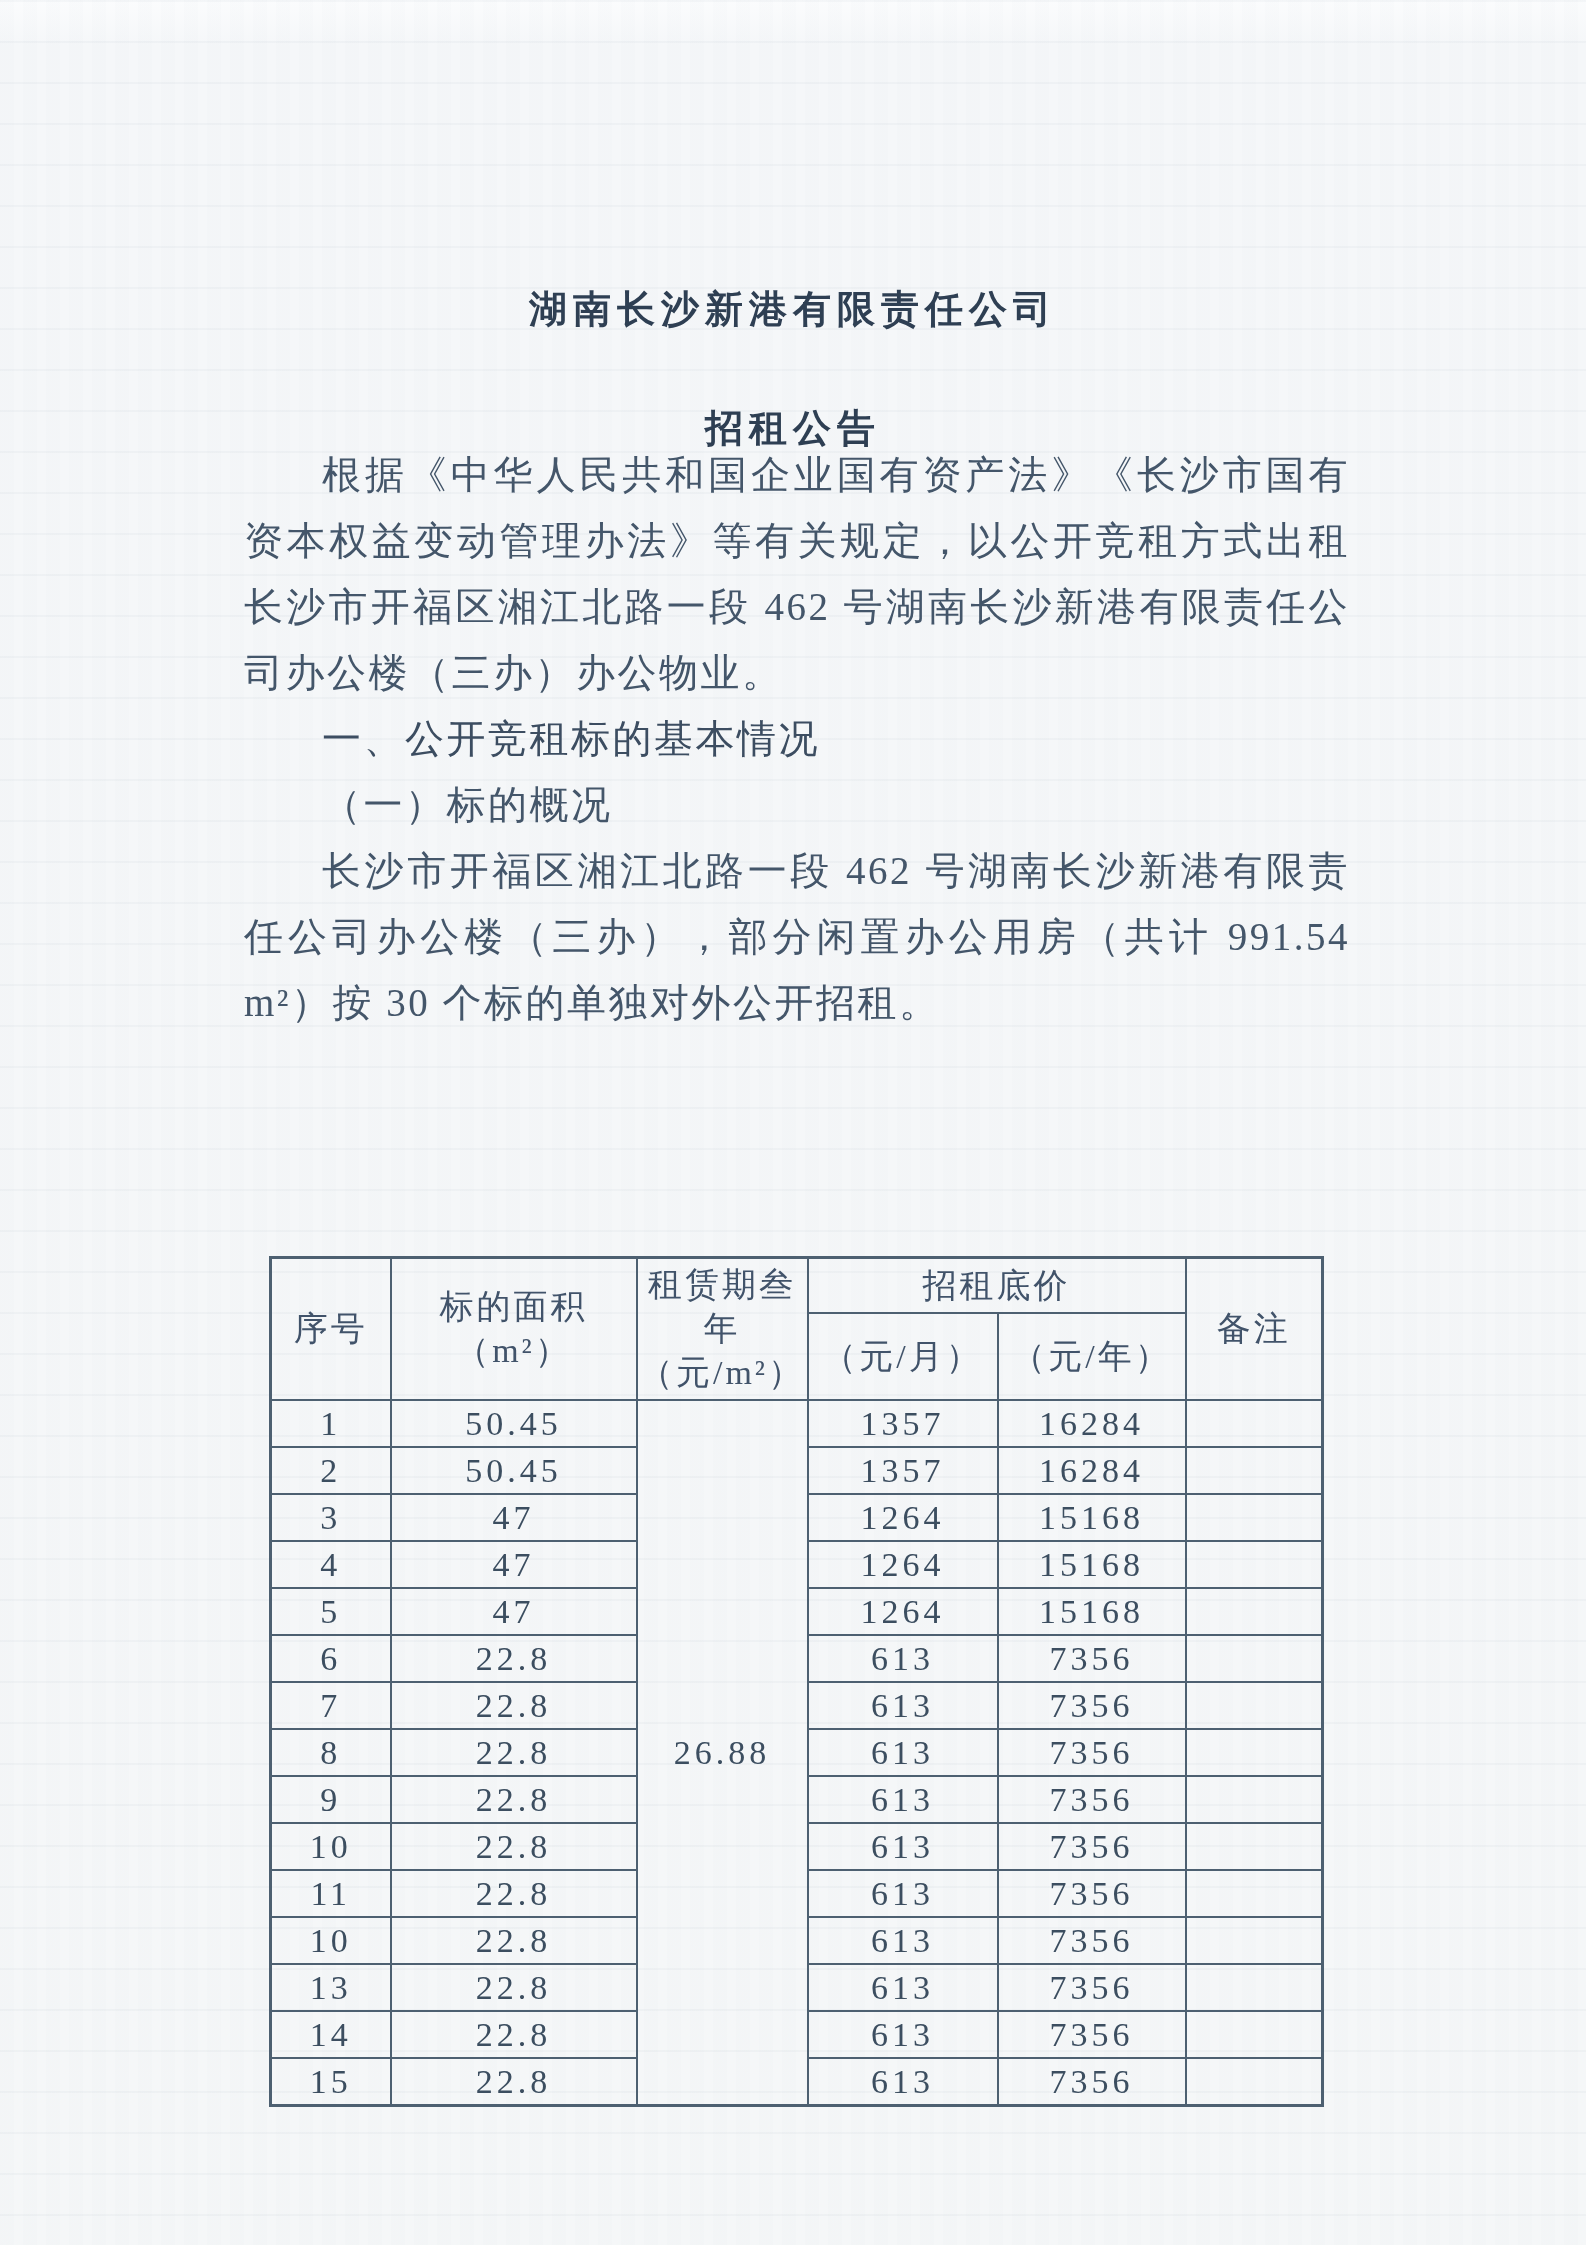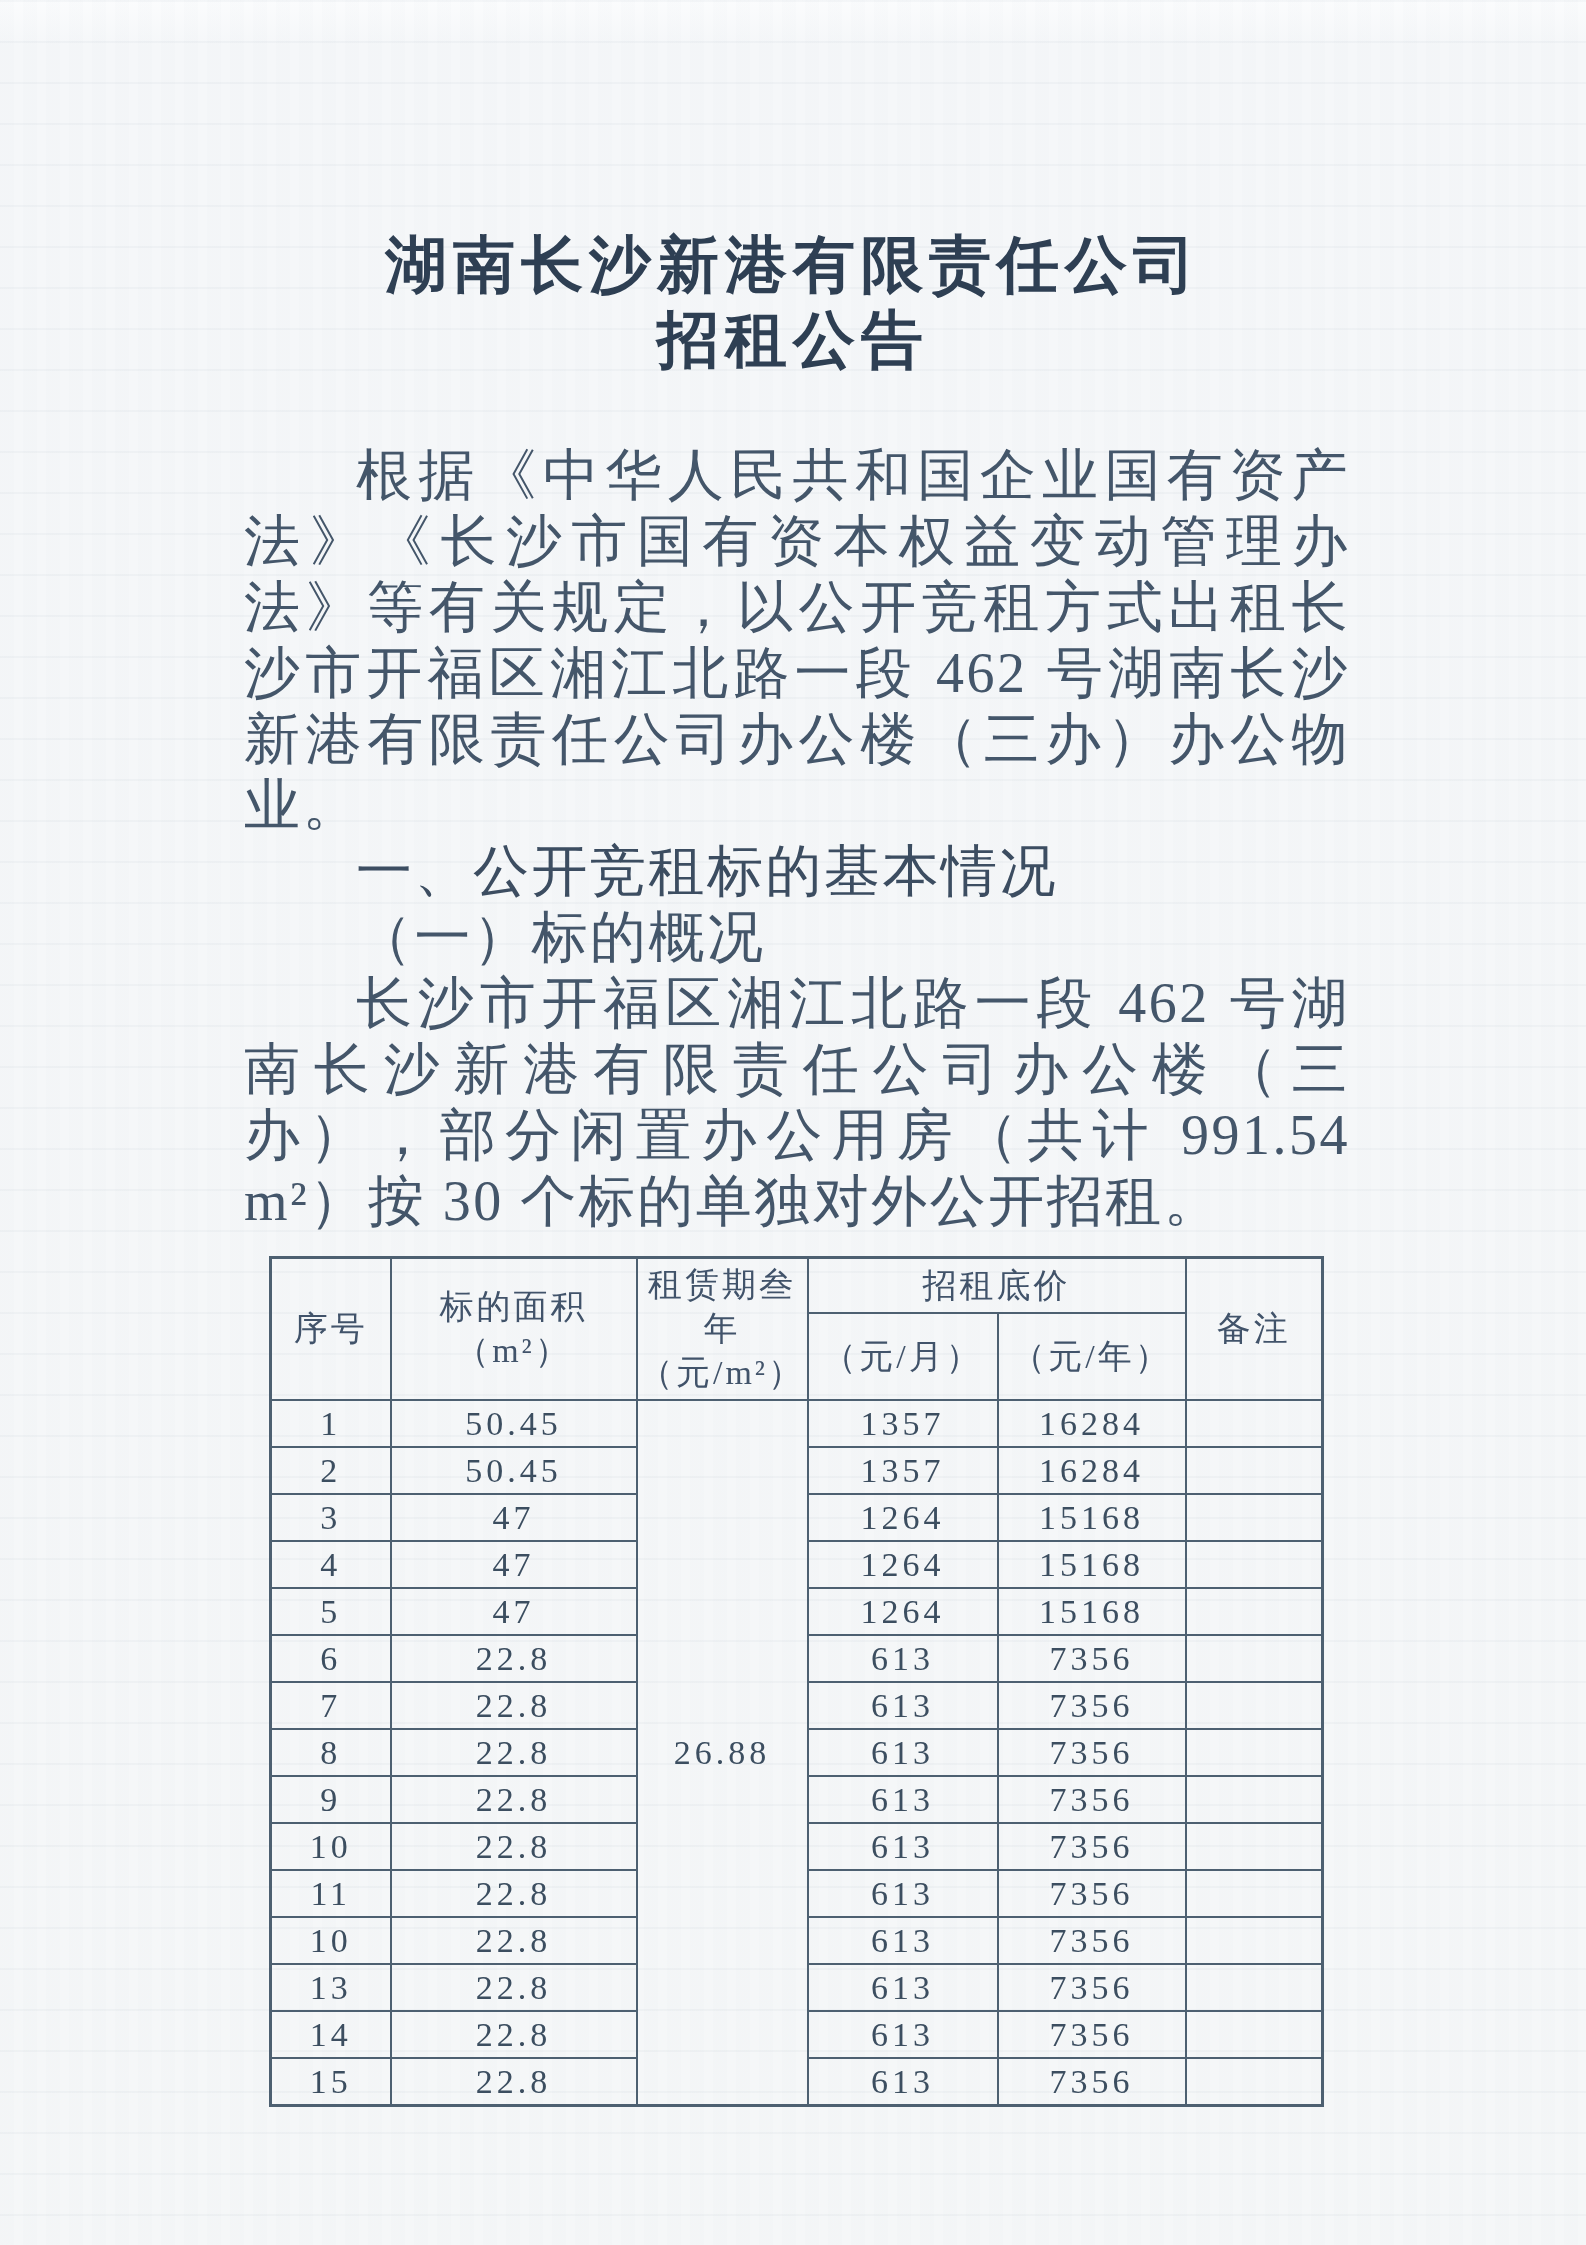--- a/index.html
+++ b/index.html
@@ -26,27 +26,27 @@
   .page { position: absolute; inset: 0; }
 
   .title-block {
     position: absolute;
     top: 228px; left: 0; right: 0;
     text-align: center;
     color: #2e3f53;
     font-weight: bold;
     line-height: 75px;
   }
-  .title-line { font-size: 62px; letter-spacing: 6px; }
+  .title-line { font-size: 38px; letter-spacing: 6px; margin-top: 44px; }
 
   .content {
     position: absolute;
     left: 244px; top: 442px;
     width: 1106px;
-    font-size: 56px;
+    font-size: 39px;
     line-height: 66px;
     letter-spacing: 2.5px;
     color: #44566a;
     text-align: justify;
     text-justify: inter-character;
   }
   .para { margin: 0; text-indent: 2em; }
   .sect-heading {
     margin: 0; text-indent: 2em;
     font-family: "Liberation Sans", "DejaVu Sans", sans-serif;

